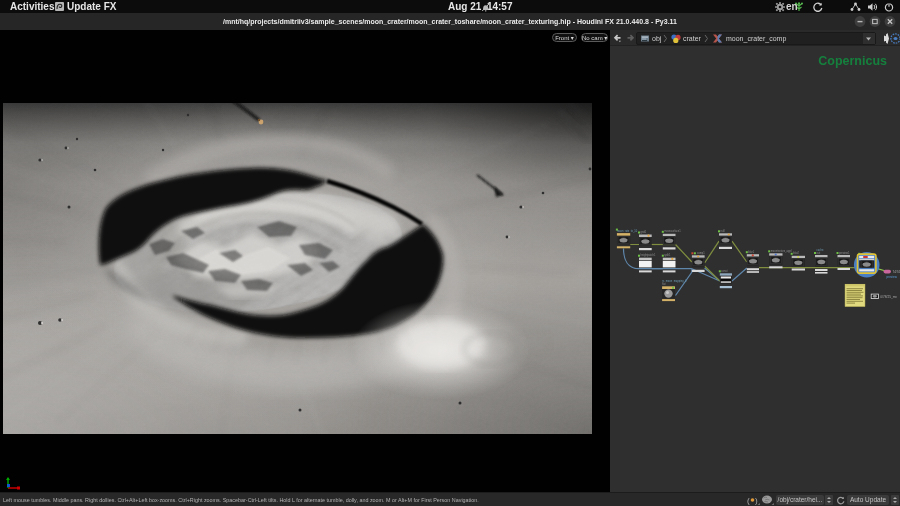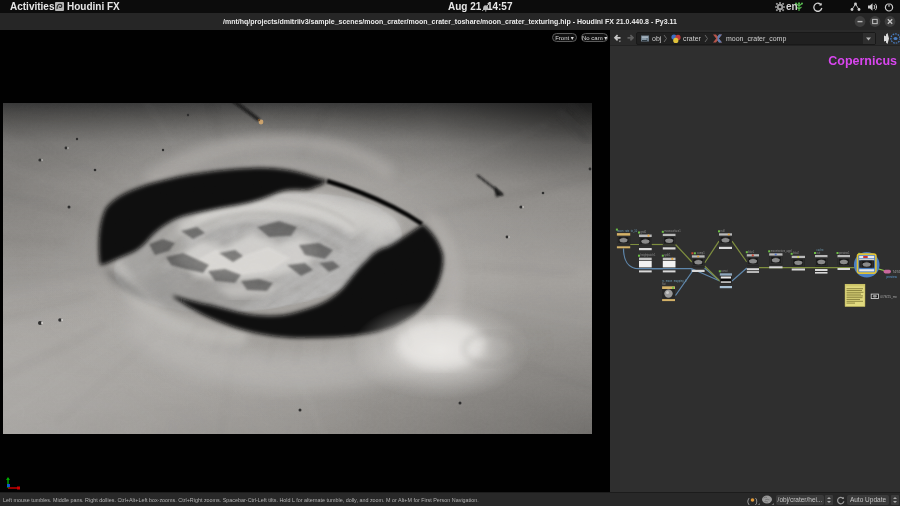--- a/index.html
+++ b/index.html
@@ -13,37 +13,37 @@
 
   
   #titlebar { left:0; top:13px; width:900px; height:17px; background:#262626; color:#ececec; }
   #titlebar .ttl { position:absolute; left:0; right:0; top:0; height:17px; line-height:17px; text-align:center; font-size:7px; font-weight:bold; letter-spacing:0; white-space:nowrap; }
 
   
   #viewport { left:0; top:30px; width:610px; height:462px; background:#010101; }
   #netpane  { left:610px; top:30px; width:290px; height:462px; background:#2f2f2f; }
   #nettools { left:610px; top:30px; width:290px; height:16px; background:#2a2a2a; border-bottom:1px solid #222; }
   .pill { position:absolute; top:32.5px; height:9px; border:1px solid #5a5a5a; border-radius:5.5px; background:#111; color:#dcdcdc; font-size:6px; line-height:8px; text-align:center; white-space:nowrap; }
-  #copernicus { right:3px; top:53.5px; color:#d946ef; font-size:12.5px; font-weight:bold; }
+  #copernicus { right:13px; top:53.5px; color:#15803d; font-size:12.5px; font-weight:bold; }
   #pathfield { left:636px; top:32px; width:240px; height:13px; background:#202020; border:1px solid #191919; border-radius:2px; color:#cfcfcf; font-size:7px; line-height:12px; }
 
   
   #statusbar { left:0; top:492px; width:900px; height:14px; background:#282828; border-top:1px solid #1c1c1c; color:#b2b2b2; font-size:5.4px; line-height:14px; }
   .sbtn { position:absolute; background:#3a3a3a; border-radius:2px; color:#c5c5c5; text-align:center; }
 </style>
 </head>
 <body>
 
 <div id="gnomebar" class="abs">
   <div class="it" style="left:10px;">Activities</div>
   <svg class="abs" style="left:55px;top:2px;" width="9" height="9" viewBox="0 0 9 9">
   <rect x="0" y="0" width="9" height="9" rx="1" fill="#b5b5b5"></rect>
   <path d="M 2,7 C 2,4 3,2.2 5,2.2 C 6.8,2.2 7.3,4 6.3,5 C 5.5,5.8 4.2,5.5 4.2,4.4" fill="none" stroke="#222" stroke-width="1.1"></path>
     </svg>
-  <div class="it" style="left:67px;">Houdini FX</div>
+  <div class="it" style="left:67px;">Update FX</div>
   <div class="it" style="left:428px;margin-left:20px;">Aug 21&nbsp; 14:57</div>
   <svg class="abs" style="left:481px;top:2.5px;" width="10" height="9" viewBox="0 0 10 9">
   <path d="M 2,7 C 2,4 2.5,2.2 4.7,2.2 C 6.9,2.2 7.4,4 7.4,7 Z" fill="#b9b9b9"></path>
   <rect x="3.9" y="7.2" width="1.6" height="1.2" rx="0.6" fill="#b9b9b9"></rect>
   <path d="M 1.2,8 L 8.2,0.8" stroke="#b9b9b9" stroke-width="1"></path>
     </svg>
   <svg class="abs" style="left:775px;top:2px;" width="10" height="10" viewBox="0 0 10 10">
   <circle cx="5" cy="5" r="3.2" fill="#9f9f9f"></circle>
       <circle cx="5" cy="5" r="1.3" fill="#0c0c0c"></circle>
   <g fill="#9f9f9f">

